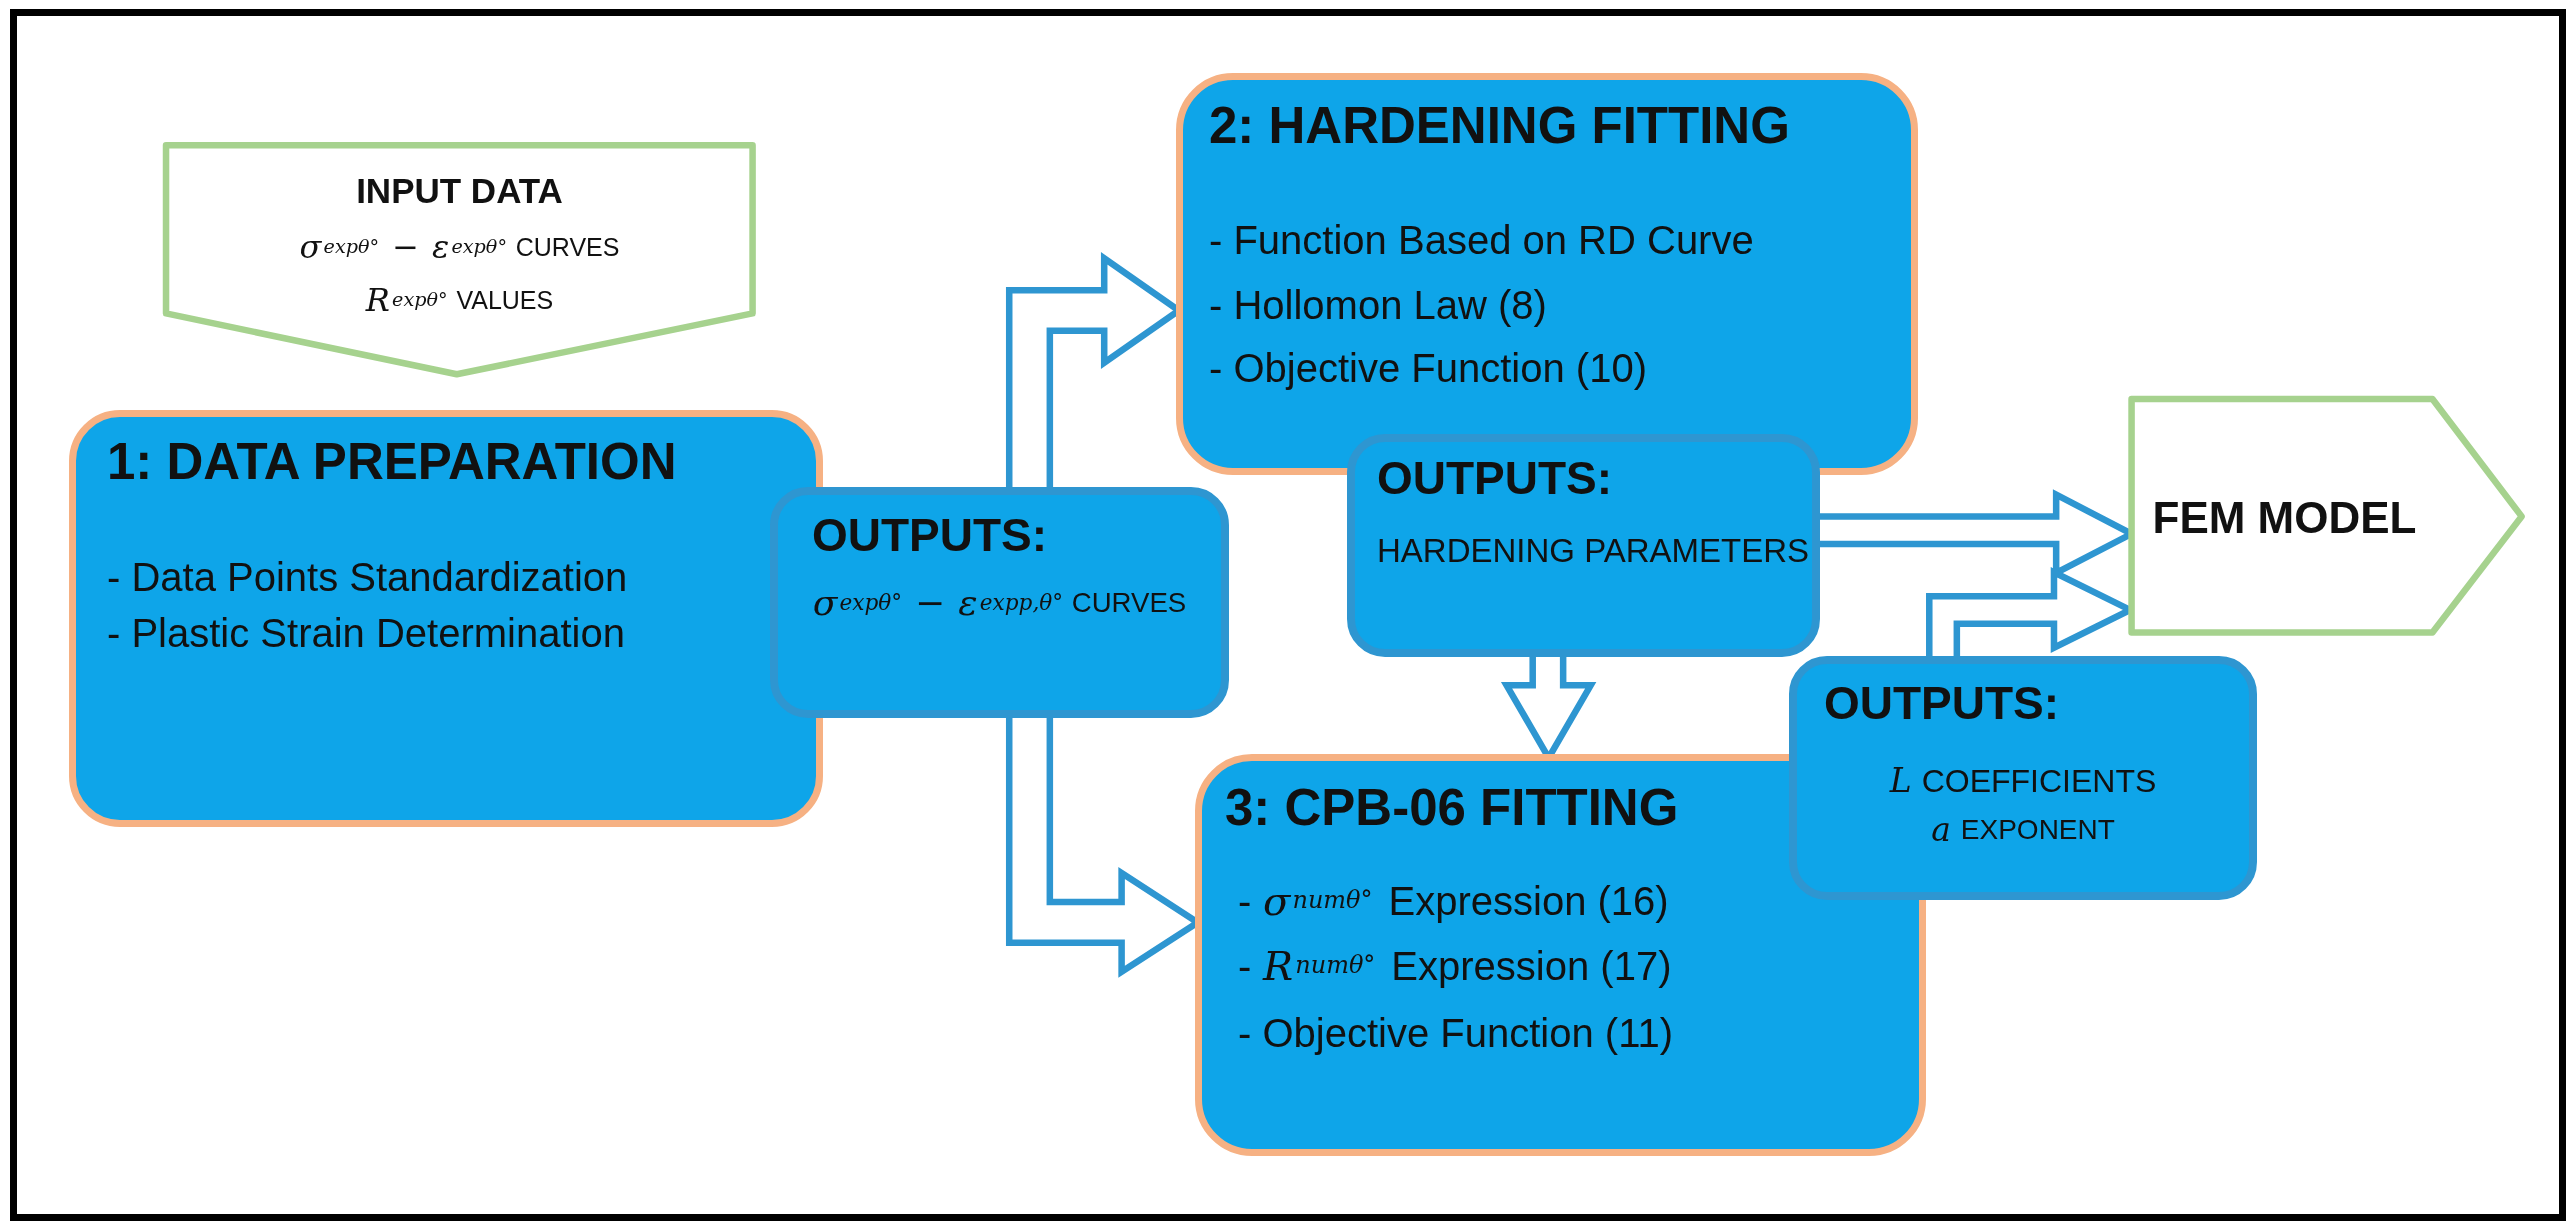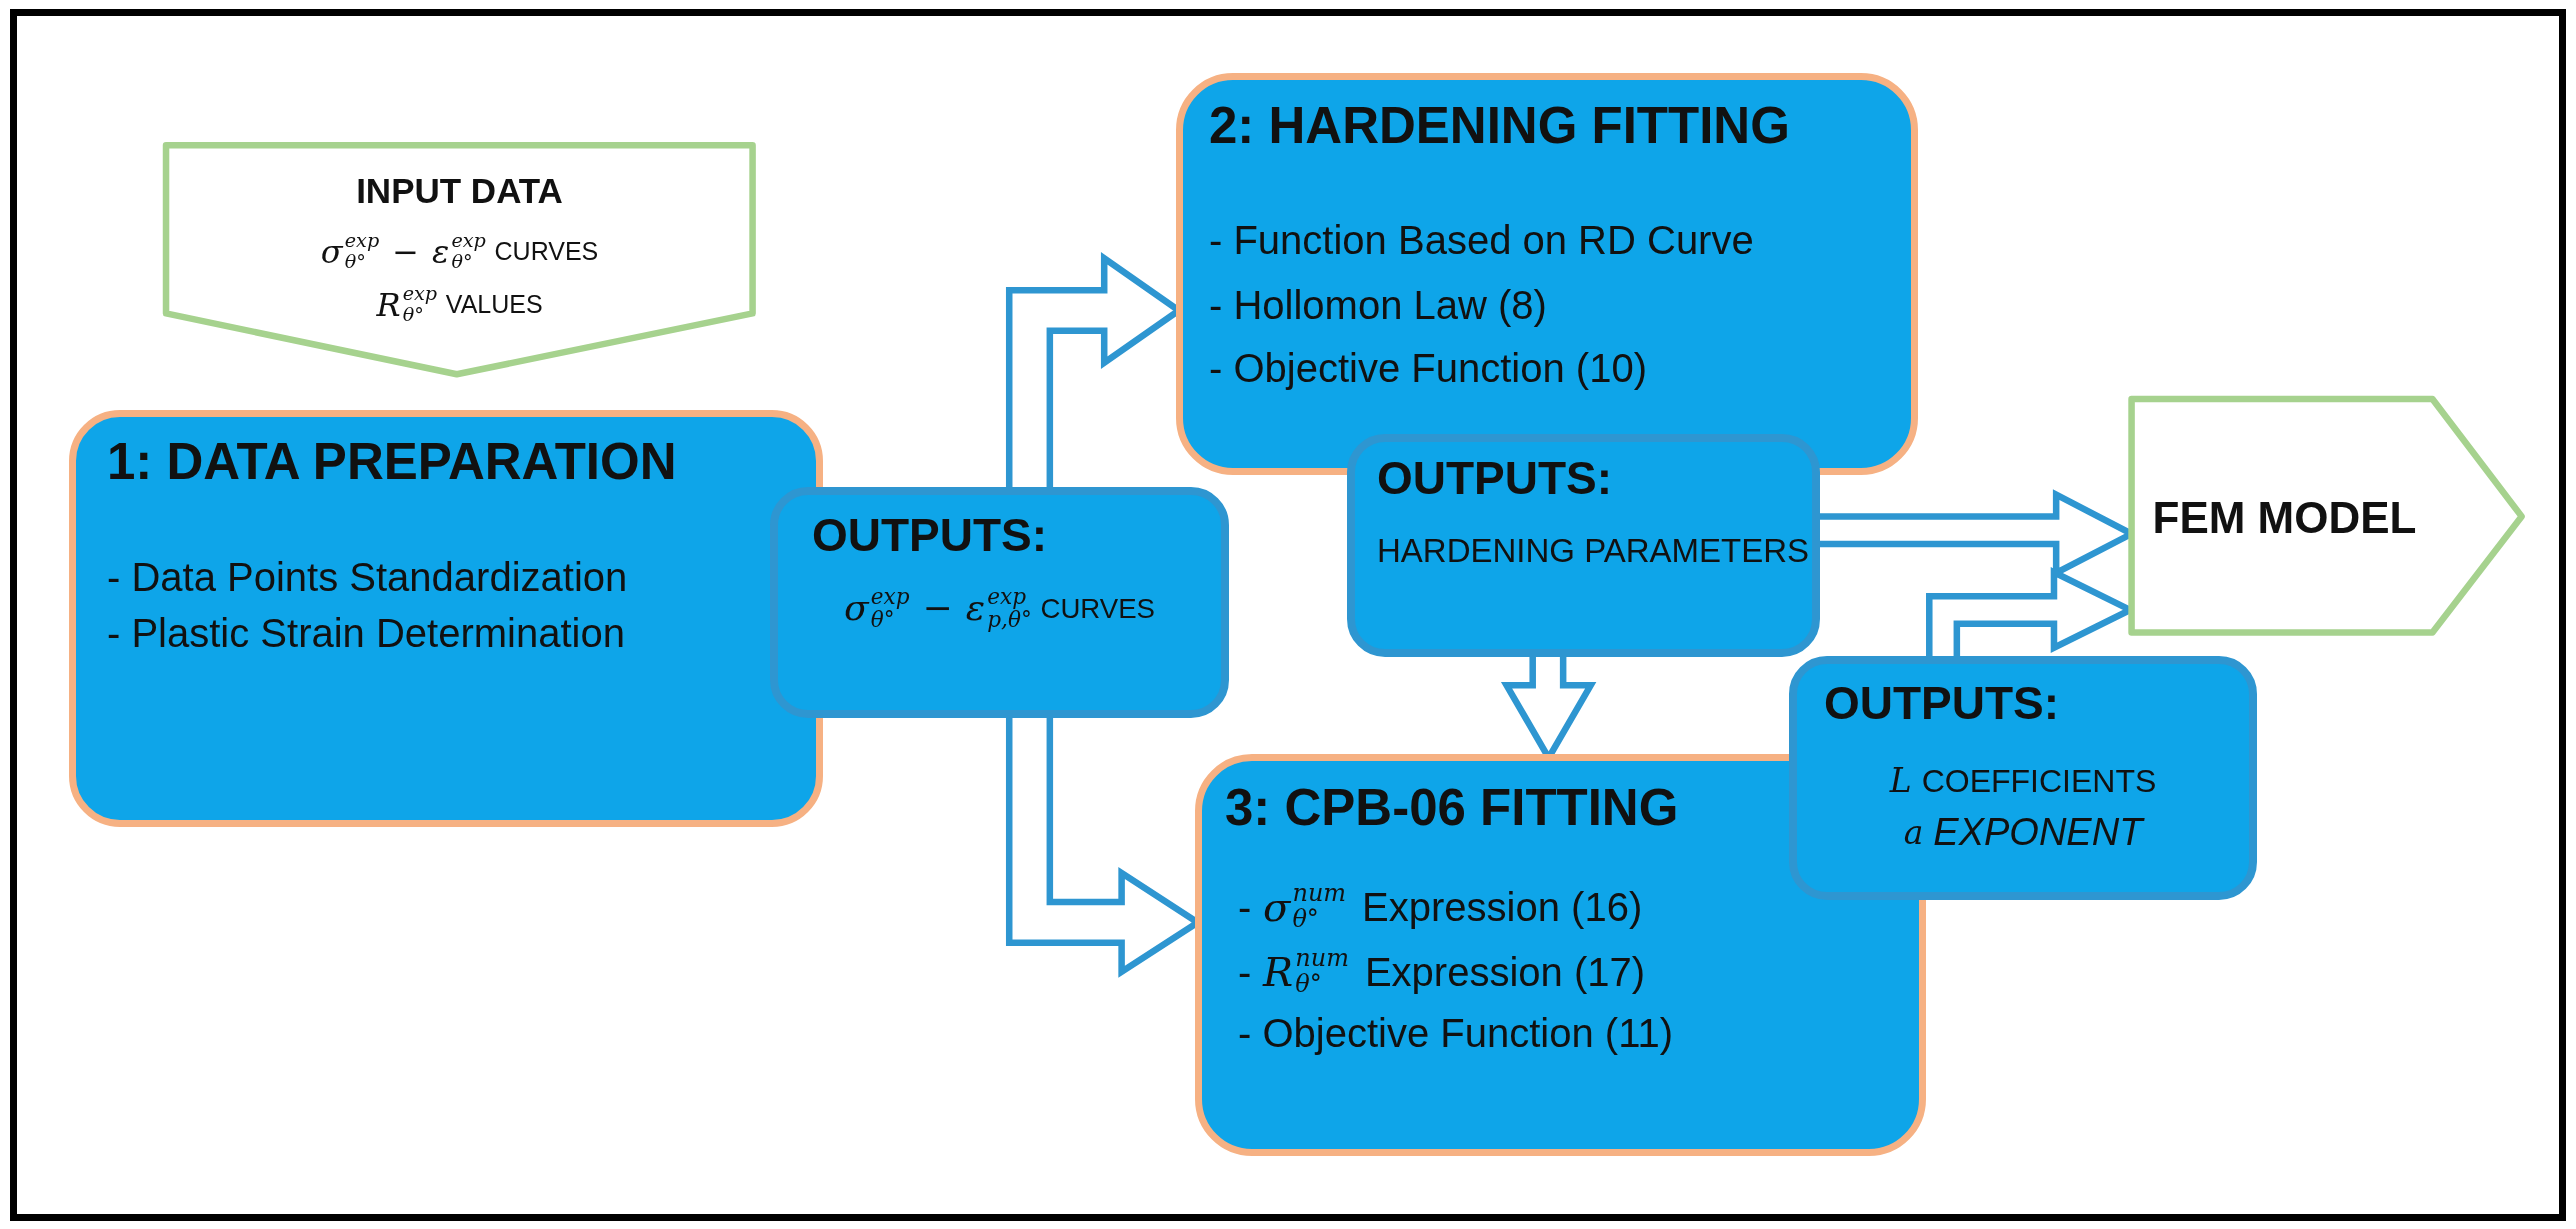--- a/index.html
+++ b/index.html
@@ -22,21 +22,21 @@
   .abs{position:absolute;}
   .title{font-weight:bold;font-size:51px;line-height:1.05;white-space:nowrap;}
   .outputs-title{font-weight:bold;font-size:46px;line-height:1.05;white-space:nowrap;}
   .bullet{font-size:40px;line-height:1.1;white-space:nowrap;}
   .smallcaps-line{font-size:33px;line-height:1.1;white-space:nowrap;}
 
   
   .formula{display:inline-flex;align-items:center;white-space:nowrap;line-height:1;}
   .centered{justify-content:center;}
   .mvar{font-family:"DejaVu Serif",serif;font-style:italic;line-height:1;}
-  .mstack{display:inline-flex;flex-direction:column;align-items:flex-start;line-height:1;margin-left:2.2px;}
+  .mstack{display:inline-flex;flex-direction:row;align-items:flex-start;line-height:1;margin-left:2.2px;}
   .mstack span{font-family:"DejaVu Serif",serif;font-style:italic;font-size:0.60em;line-height:1.08;}
   .mminus{font-family:"DejaVu Serif",serif;margin:0 13px;}
   .mlabel{font-family:"Liberation Sans",sans-serif;margin-left:8.7px;}
 
   .pent-text{left:166px;width:587px;text-align:center;}
   .fem-label{left:2132px;top:493px;width:305px;text-align:center;font-weight:bold;font-size:44px;}
   .io-title{font-weight:bold;font-size:35px;}
 </style>
 </head>
 <body>
@@ -146,20 +146,20 @@
   </div>
 
   <div class="rbox blue" id="out-cpb">
     <div class="abs outputs-title" style="left:27px;top:14.5px;">OUTPUTS:</div>
     <div class="abs formula centered" style="left:0;top:100px;width:100%;font-size:33px;">
       <span class="mvar">L</span>
       <span class="mlabel" style="font-size:32px;margin-left:10px;">COEFFICIENTS</span>
     </div>
     <div class="abs formula centered" style="left:0;top:149px;width:100%;font-size:33px;">
       <span class="mvar">a</span>
-      <span class="mlabel" style="font-size:38px;margin-left:10px;font-style:italic;">EXPONENT</span>
+      <span class="mlabel" style="font-size:28px;margin-left:10px;">EXPONENT</span>
     </div>
   </div>
 
   <div class="abs fem-label">FEM MODEL</div>
 
 </div>
 
 
 </body></html>

